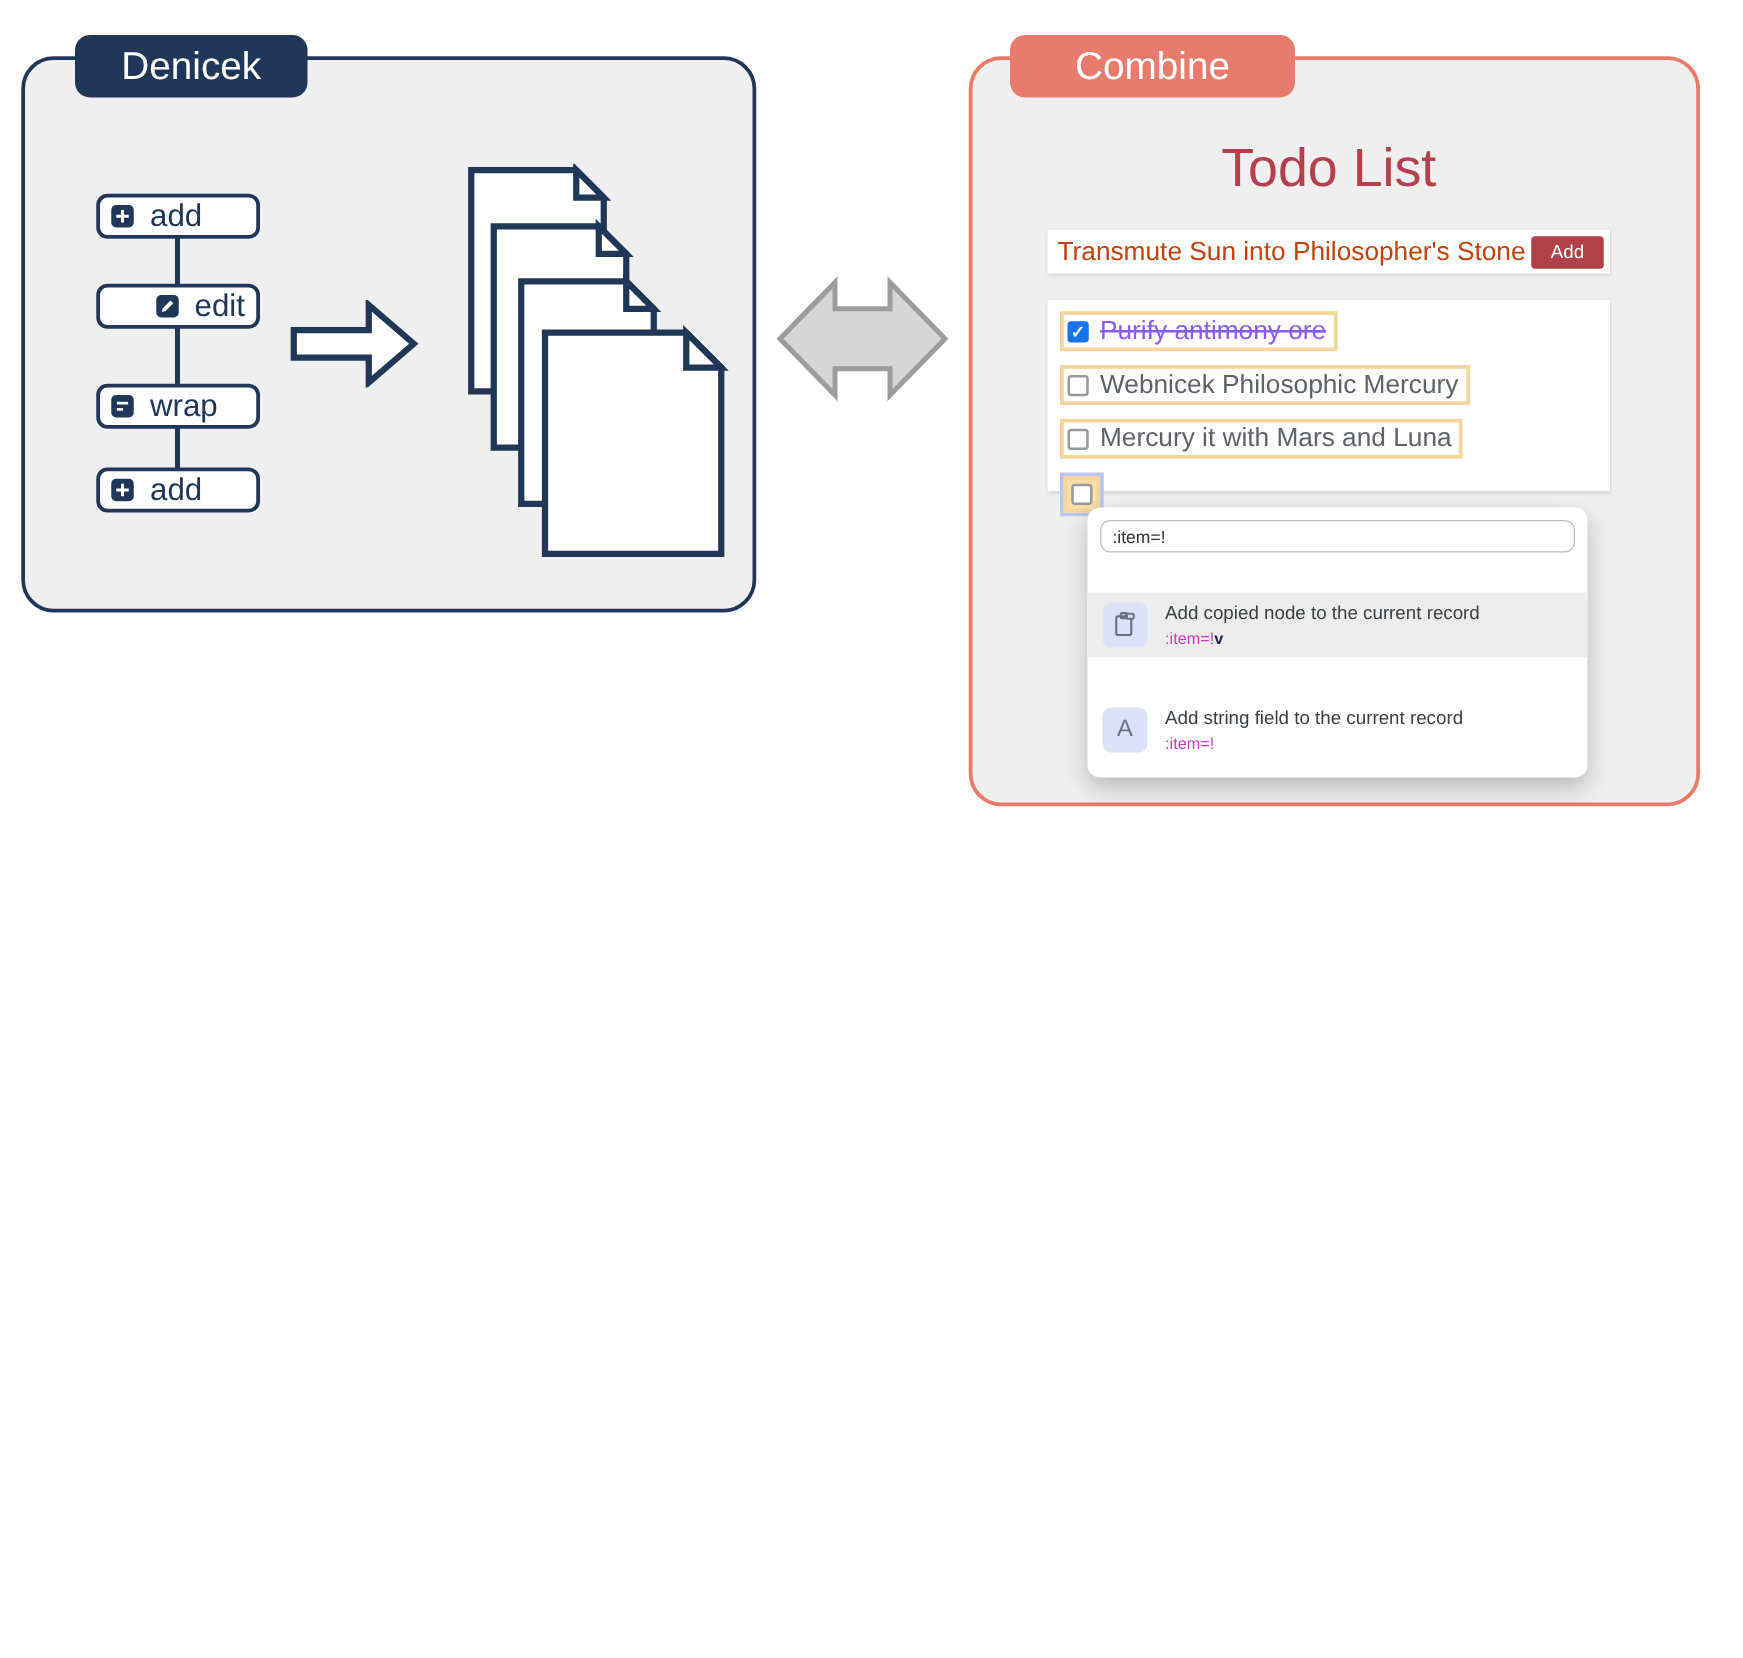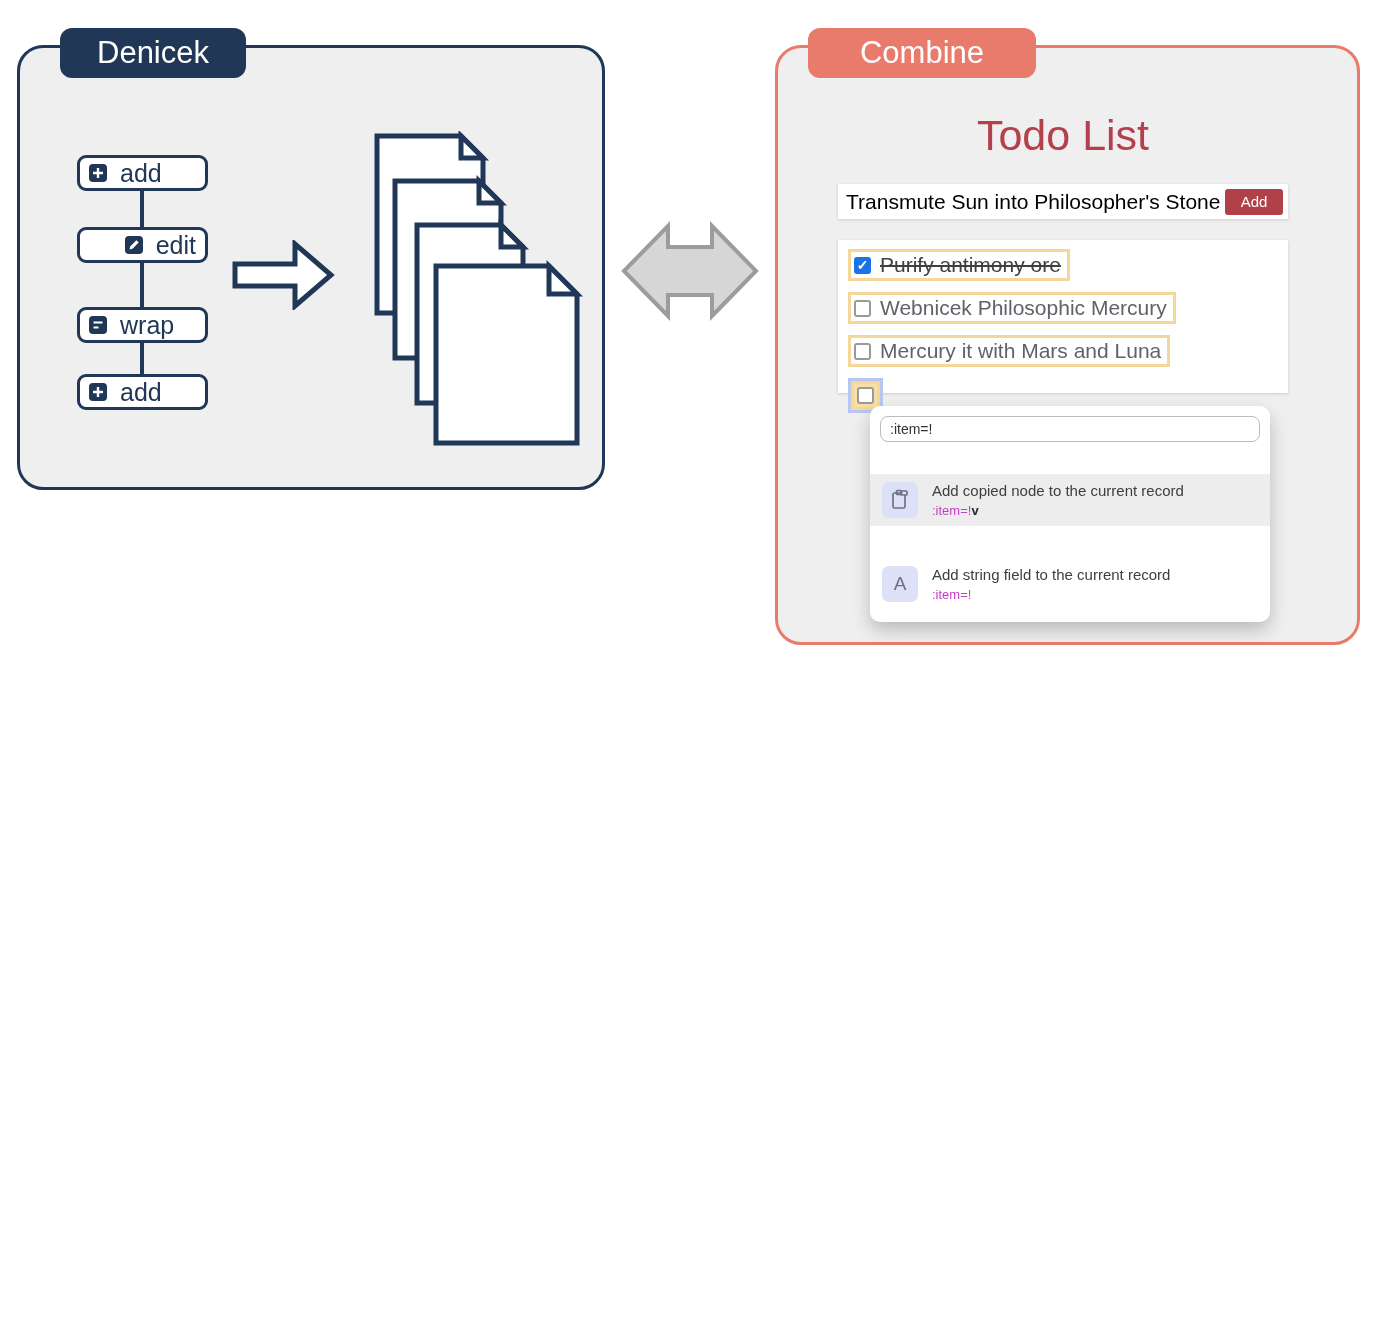--- a/index.html
+++ b/index.html
@@ -29,35 +29,35 @@
   .arrow-right{position:absolute;left:211px;top:192px;}
   .doc-stack{position:absolute;left:333px;top:83px;}
   .double-arrow{position:absolute;left:620px;top:218px;}
 
   
   .todo-title{position:absolute;left:60px;top:63px;width:450px;text-align:center;
     font-size:43px;color:#b4404c;}
   .todo-inputrow{position:absolute;left:60px;top:136px;width:450px;height:35px;background:#fff;
     box-shadow:0 1px 3px rgba(0,0,0,0.15);display:flex;align-items:center;
     justify-content:space-between;padding:0 5px 0 8px;}
-  .todo-input-text{font-size:21px;color:#000000;white-space:nowrap;}
+  .todo-input-text{font-size:21px;color:#c2410c;white-space:nowrap;}
   .todo-add-btn{background:#b04148;color:#fff;font-size:15px;border:none;border-radius:3px;
     width:58px;height:26px;display:flex;align-items:center;justify-content:center;cursor:pointer;}
   .todo-card{position:absolute;left:60px;top:192px;width:450px;height:153px;background:#fff;
     box-shadow:0 1px 3px rgba(0,0,0,0.15);padding:9px 10px;display:flex;
     flex-direction:column;gap:11px;align-items:flex-start;}
   .todo-item{display:inline-flex;align-items:center;gap:9px;border:3px solid #f5d79b;
     padding:1px 6px 1px 3px;background:#fff;}
   .todo-item-empty-outer{border:3px solid #b9c6f2;padding:0;display:inline-flex;}
   .todo-item-empty-inner{border:3px solid #f5d79b;background:#f8dfa6;padding:3px;display:inline-flex;}
   .cbx{width:17px;height:17px;border:2px solid #9a9a9a;border-radius:3px;background:#fff;flex:0 0 17px;}
   .cbx-checked{width:17px;height:17px;border-radius:3px;background:#1a73e8;border:none;flex:0 0 17px;
     color:#fff;font-size:14px;font-weight:bold;display:flex;align-items:center;justify-content:center;line-height:1;}
   .todo-text{font-size:21px;color:#5f6368;white-space:nowrap;}
-  .todo-text-done{color:#404040;text-decoration:line-through;}
+  .todo-text-done{color:#8b5cf6;text-decoration:line-through;}
 
   
   .ac-card{position:absolute;left:92px;top:358px;width:400px;background:#fff;border-radius:10px;
     box-shadow:0 8px 18px rgba(0,0,0,0.22);padding:8px 0 12px 0;z-index:6;}
   .ac-input{margin:2px 10px 8px 10px;height:26px;border:1px solid #bcbcbc;border-radius:8px;
     display:flex;align-items:center;padding:0 9px;font-size:14px;color:#333;background:#fff;}
   .ac-option{display:flex;align-items:center;gap:14px;padding:8px 12px;margin-top:32px;}
   .ac-option.hl{background:#ededed;}
   .ac-icon{width:36px;height:36px;background:#dde1f8;border-radius:7px;flex:0 0 36px;
     display:flex;align-items:center;justify-content:center;color:#6b7280;font-size:19px;}

